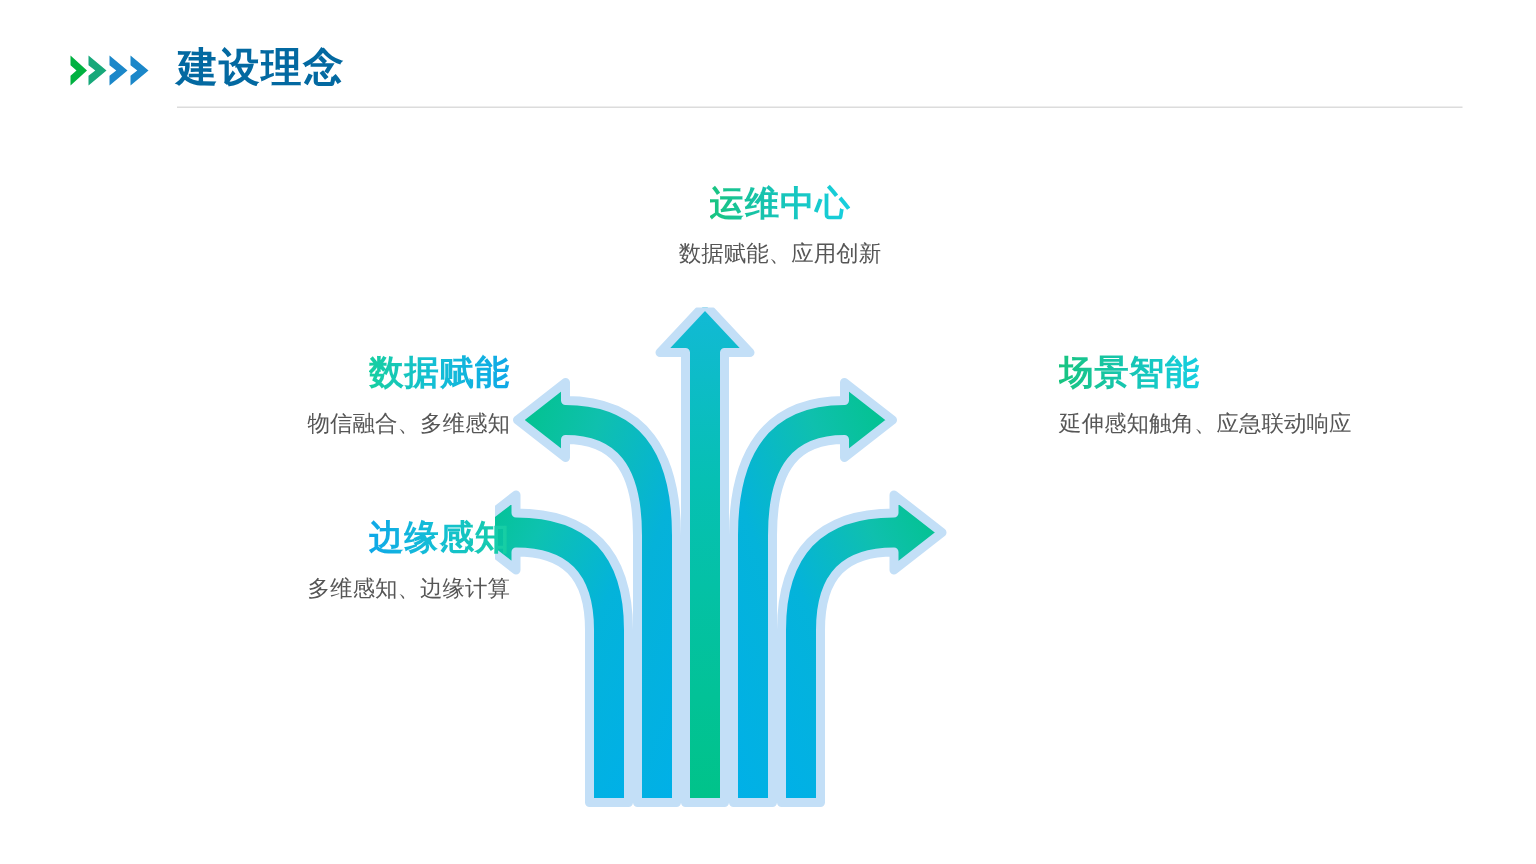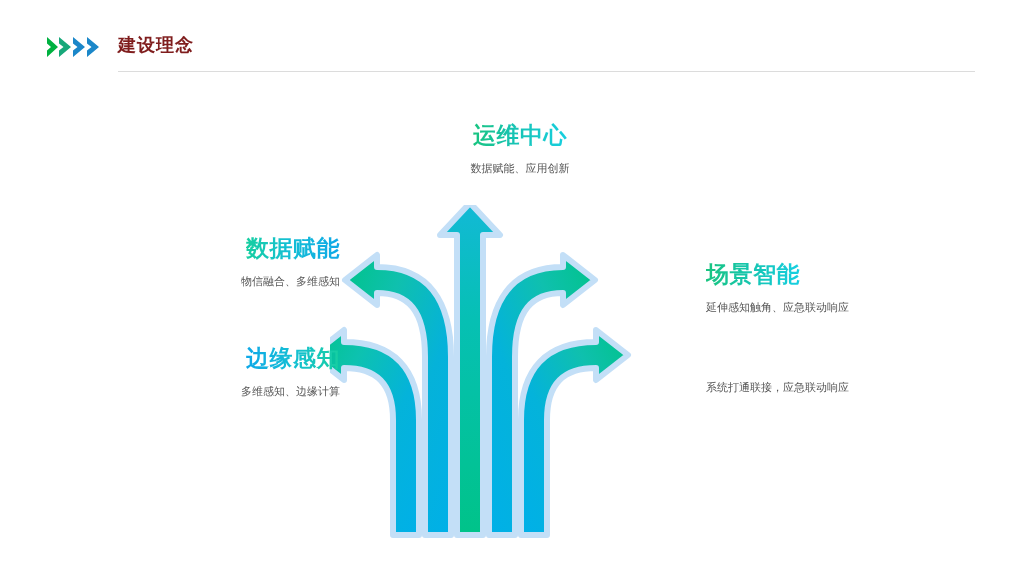--- a/index.html
+++ b/index.html
@@ -29,23 +29,23 @@
     left: 46px;
     top: 36px;
     width: 62px;
     height: 22px;
     display: block;
   }
   #page-title {
     position: absolute;
     left: 118px;
     top: 28px;
-    font-size: 18px;
+    font-size: 27px;
     font-weight: bold;
-    color: #7f1d1d;
+    color: #0369a1;
     letter-spacing: 1px;
     line-height: 34px;
     white-space: nowrap;
   }
   #title-divider {
     position: absolute;
     left: 118px;
     top: 71px;
     width: 857px;
     height: 1px;
@@ -79,30 +79,30 @@
     line-height: 30px;
     letter-spacing: 0.5px;
     background-clip: text;
     -webkit-background-clip: text;
     color: transparent;
     -webkit-text-fill-color: transparent;
     display: inline-block;
   }
   .node-desc {
     font-family: "DejaVu Serif", "Liberation Serif", serif;
-    font-size: 11px;
+    font-size: 15px;
     line-height: 26px;
     color: #565656;
     margin-top: 6px;
     display: block;
   }
 
   .node.align-center { text-align: center; }
   .node.align-right  { text-align: right; }
-  .node.align-left   { text-align: left; margin-top: 26px; }
+  .node.align-left   { text-align: left; }
 
   
   #node-ops     { left: 382px; top: 30px;  width: 276px; }
   #node-edge-compute { left:  50px; top: 143px; width: 290px; }
   #node-edge-sense   { left:  40px; top: 253px; width: 300px; }
   #node-scene-ai     { left: 706px; top: 143px; width: 300px; }
   #node-sys-link     { left: 706px; top: 253px; width: 300px; }
 
   
   .grad-g2c { background-image: linear-gradient(90deg, #18c47f 0%, #17c3b2 42%, #17cfe0 100%); }
@@ -237,16 +237,15 @@
     <span class="node-title grad-b2g">边缘感知</span>
     <span class="node-desc">多维感知、边缘计算</span>
   </div>
 
   <div class="node align-left" id="node-scene-ai">
     <span class="node-title grad-g2c2">场景智能</span>
     <span class="node-desc">延伸感知触角、应急联动响应</span>
   </div>
 
   <div class="node align-left" id="node-sys-link">
-    <span class="node-desc">系统打通联接，应急联动响应</span>
   </div>
 
 </div>
 
 </body></html>

